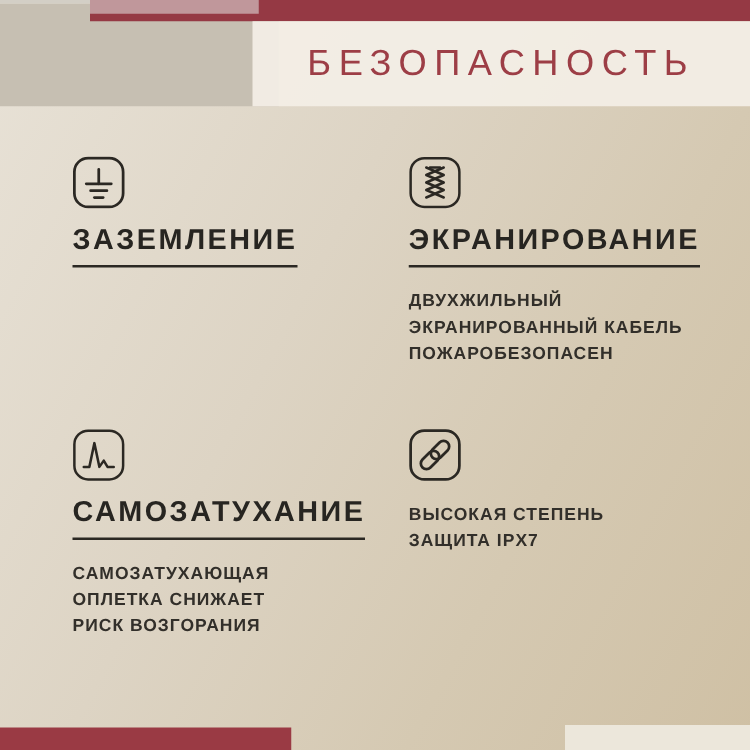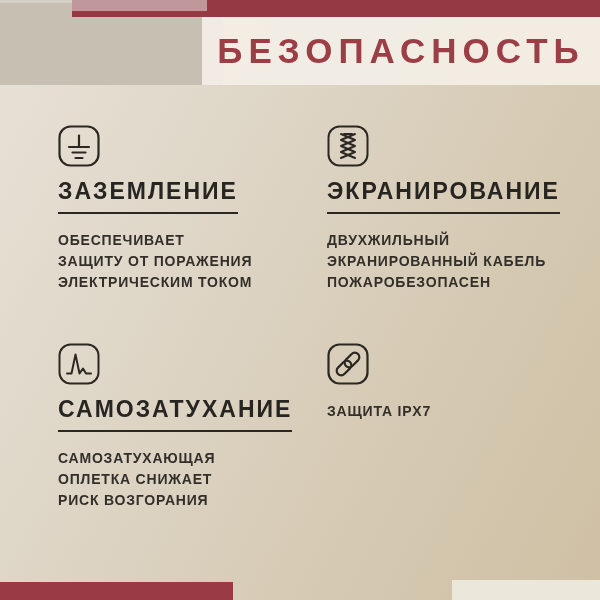--- a/index.html
+++ b/index.html
@@ -14,21 +14,21 @@
   .gray-strip{position:absolute;left:0;top:0;width:72px;height:3px;background:#d3cfc6;}
   .gray-box{position:absolute;left:0;top:3px;width:223px;height:82px;background:#c6bfb2;}
   .red-bar{position:absolute;left:72px;top:0;width:528px;height:17px;background:#953944;}
   .pink-box{position:absolute;left:72px;top:0;width:135px;height:11px;background:#c0979b;}
   .title-box{
     position:absolute;left:202px;top:17px;width:398px;height:68px;
     background:rgba(243,238,229,0.94);
     display:flex;align-items:center;justify-content:center;
   }
   .page-title{
-    font-size:35px;font-weight:bold;letter-spacing:6px;
+    font-size:29px;font-weight:normal;letter-spacing:6px;
     color:#9d3e46;white-space:nowrap;
   }
   
   .red-block{position:absolute;left:0;top:582px;width:233px;height:18px;background:#9a3a44;}
   .cream-block{position:absolute;left:452px;top:580px;width:148px;height:20px;background:#ece7db;}
   
   .card{position:absolute;width:256px;}
   .card.q1{left:58px;top:125px;}
   .card.q2{left:327px;top:125px;}
   .card.q3{left:58px;top:343px;}
@@ -65,25 +65,20 @@
     <span class="icon">
       <svg width="42" height="42" viewBox="0 0 42 42" fill="none" stroke="#2b2823" stroke-width="2.2" stroke-linecap="round">
         <rect x="1.5" y="1.5" width="39" height="39" rx="11"></rect>
         <line x1="21" y1="10.5" x2="21" y2="22"></line>
         <line x1="11" y1="22" x2="31" y2="22"></line>
         <line x1="14.5" y1="27.5" x2="27.5" y2="27.5"></line>
         <line x1="17.5" y1="33" x2="24.5" y2="33"></line>
       </svg>
     </span>
     <div><span class="card-title">ЗАЗЕМЛЕНИЕ</span></div>
-    <div class="card-body">
-      <div>ОБЕСПЕЧИВАЕТ</div>
-      <div>ЗАЩИТУ ОТ ПОРАЖЕНИЯ</div>
-      <div>ЭЛЕКТРИЧЕСКИМ ТОКОМ</div>
-    </div>
   </div>
 
   <div class="card q3">
     <span class="icon">
       <svg width="42" height="42" viewBox="0 0 42 42" fill="none" stroke="#2b2823" stroke-width="2" stroke-linecap="round" stroke-linejoin="round">
         <rect x="1.5" y="1.5" width="39" height="39" rx="11"></rect>
         <polyline points="9,30.5 13.5,30.5 17.5,11.5 21.5,30.5 25,25.5 28,30.5 33,30.5"></polyline>
       </svg>
     </span>
     <div><span class="card-title">САМОЗАТУХАНИЕ</span></div>
@@ -117,20 +112,21 @@
         <rect x="1.5" y="1.5" width="39" height="39" rx="11"></rect>
         <g transform="translate(17,25) rotate(-45)">
           <rect x="-8.5" y="-4.5" width="17" height="9" rx="4.5"></rect>
         </g>
         <g transform="translate(25,17) rotate(-45)">
           <rect x="-8.5" y="-4.5" width="17" height="9" rx="4.5"></rect>
         </g>
       </svg>
     </span>
     <div class="card-body">
+      <div>ВЫСОКАЯ СТЕПЕНЬ</div>
       <div>ЗАЩИТА IPX7</div>
     </div>
   </div>
 
   <div class="red-block"></div>
   <div class="cream-block"></div>
 
 </div>
 
 </body></html>

